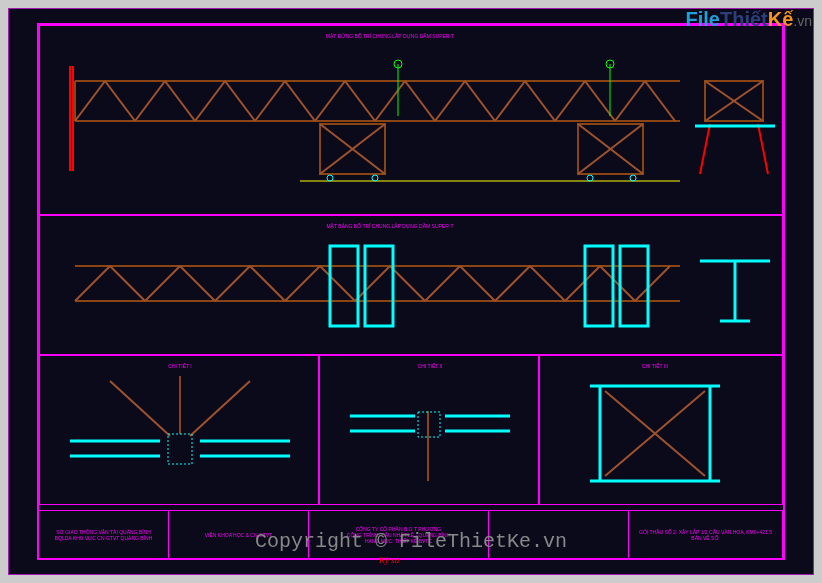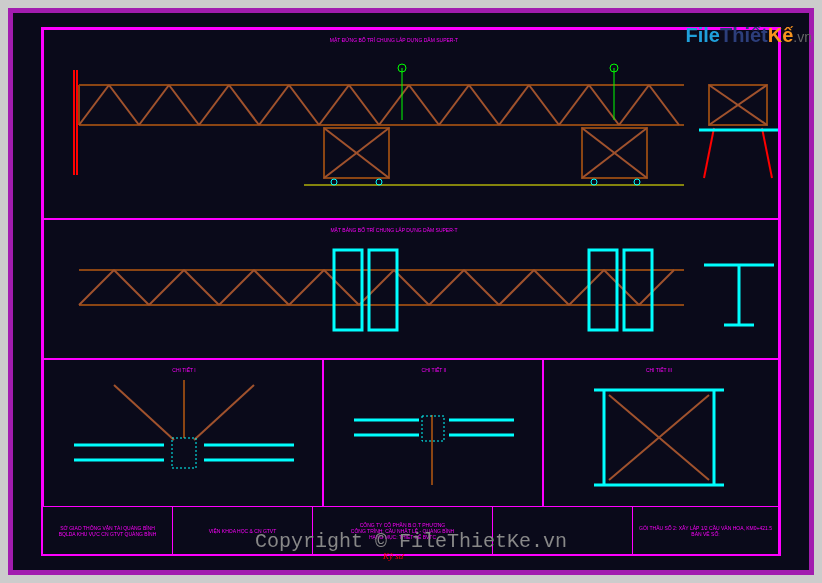--- a/index.html
+++ b/index.html
@@ -1,33 +1,33 @@
 <!DOCTYPE html>
 <html><head>
 <meta charset="utf-8">
 <style>
 * { margin: 0; padding: 0; box-sizing: border-box; }
 body { background: #666; font-family: Arial, sans-serif; width: 822px; height: 583px; overflow: hidden; position: relative; }
 .app-frame { width: 822px; height: 583px; background: #CCCCCC; padding: 8px; position: relative; }
-.canvas-area { width: 100%; height: 100%; background: #0A0A1A; border: 5px solid #a21caf; position: relative; }
+.canvas-area { width: 100%; height: 100%; background: #0A0A1A; border: 1px solid #a21caf; position: relative; }
 .drawing-frame { position: absolute; top: 14px; left: 28px; right: 28px; bottom: 14px; border: 2px solid #FF00FF; }
 .section { position: absolute; border: 1px solid #FF00FF; }
 .sec1 { top: 0; left: 0; right: 0; height: 190px; }
 .sec2 { top: 190px; left: 0; right: 0; height: 140px; }
 .sec3 { top: 330px; left: 0; width: 280px; height: 150px; }
 .sec4 { top: 330px; left: 280px; width: 220px; height: 150px; }
 .sec5 { top: 330px; left: 500px; right: 0; height: 150px; }
 .titleblock { position: absolute; bottom: 0; left: 0; right: 0; height: 48px; background: #0A0A1A; display: flex; border-top: 1px solid #FF00FF; }
 .tb-cell { border-right: 1px solid #FF00FF; padding: 2px 4px; display: flex; flex-direction: column; justify-content: center; color: #FF00FF; font-size: 5px; text-align: center; }
 .tb1 { width: 130px; }
 .tb2 { width: 140px; }
 .tb3 { width: 180px; }
 .tb4 { width: 140px; }
 .tb5 { flex: 1; }
-.watermark { position: absolute; top: 24px; right: 10px; z-index: 100; }
+.watermark { position: absolute; top: 8px; right: 10px; z-index: 100; }
 .wm-text { font-size: 20px; font-weight: bold; }
 .wm-file { color: #1FA0DB; }
 .wm-thiet { color: #2C3E7B; }
 .wm-ke { color: #F7931E; }
 .wm-vn { color: #666; font-size: 14px; }
 .copyright { position: absolute; bottom: 30px; width: 100%; text-align: center; color: #888; font-family: Liberation Mono, monospace; font-size: 20px; z-index: 50; }
 svg { width: 100%; height: 100%; }
 .truss-line { stroke: #8B4513; stroke-width: 2; fill: none; }
 .truss-diag { stroke: #A0522D; stroke-width: 2; fill: none; }
 .truss-vert { stroke: #8B4513; stroke-width: 2; fill: none; }

